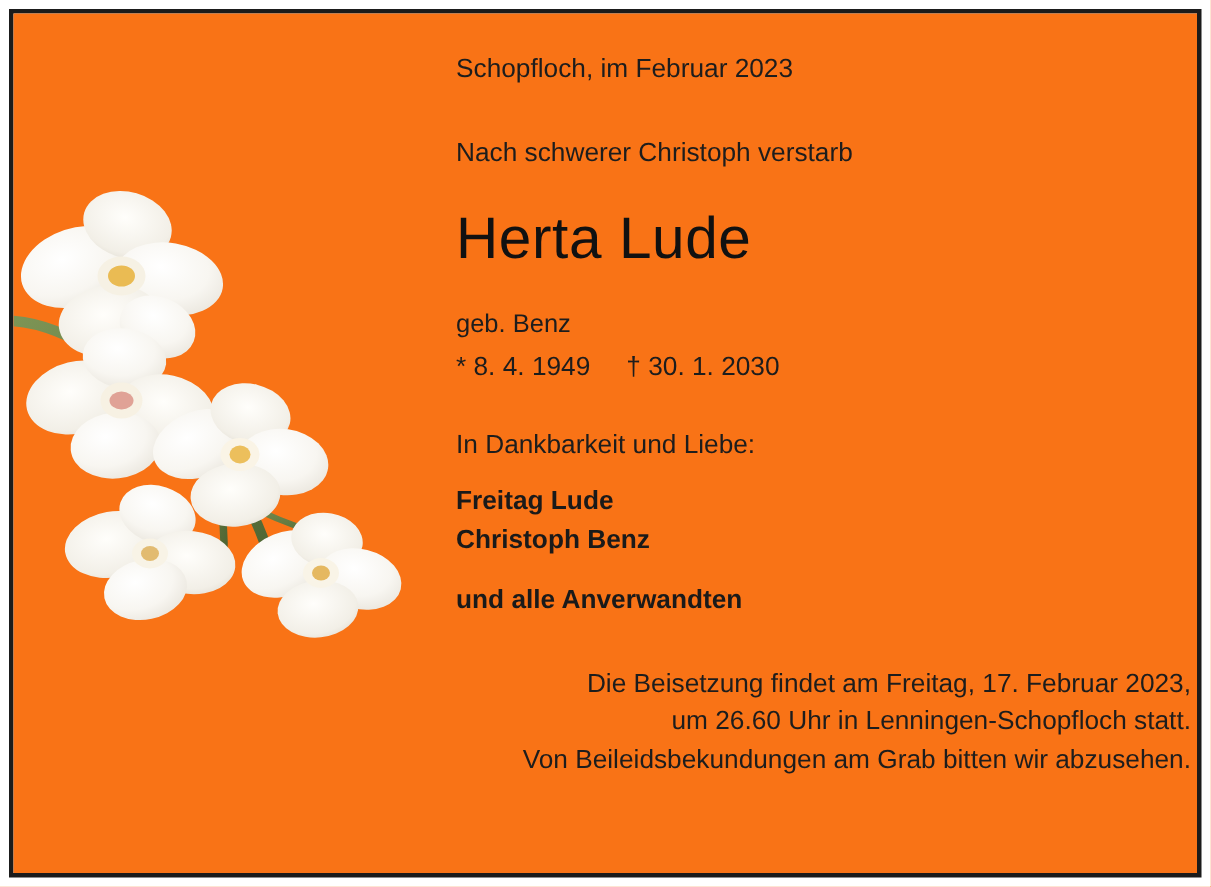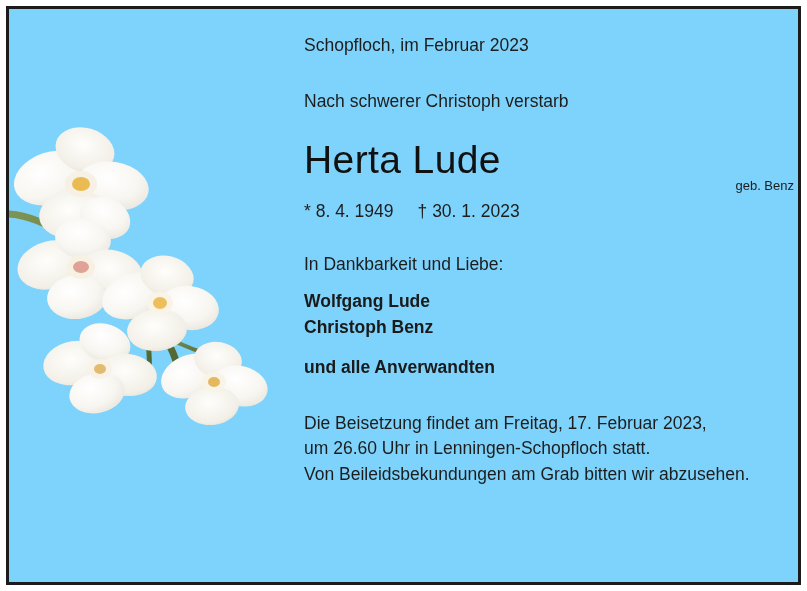--- a/index.html
+++ b/index.html
@@ -26,21 +26,21 @@
     height: 579px;
     border: 3px solid #1b1b1b;
     box-sizing: border-box;
   }
   .inner {
     position: absolute;
     left: 9px;
     top: 9px;
     width: 789px;
     height: 573px;
-    background: #7dd3fc;
+    background: #f97316;
     overflow: hidden;
   }
 
   
   .flower-art {
     position: absolute;
     left: 0px;
     top: 100px;
     width: 290px;
     height: 320px;
@@ -71,23 +71,22 @@
   }
   .name {
     margin-top: 29px;
     font-size: 39px;
     letter-spacing: 0.4px;
     line-height: 1;
     color: #111111;
     font-weight: 400;
   }
   .maiden {
-    margin-top: 0;
-    font-size: 13px;
-    text-align: right;
+    margin-top: 28px;
+    font-size: 17px;
   }
   .dates {
     margin-top: 10px;
     font-size: 17.5px;
   }
   .dates .dagger {
     padding-left: 24px;
   }
   .gratitude {
     margin-top: 34px;
@@ -100,20 +99,21 @@
     font-size: 17.5px;
     font-weight: bold;
     line-height: 1.48;
     white-space: nowrap;
   }
   .mourners-group2 {
     margin-top: 14px;
   }
   .closing {
     margin-top: 30px;
+    text-align: right;
   }
   .closing .line {
     line-height: 1.45;
     font-size: 17.5px;
   }
 </style>
 </head>
 <body>
 
 <div class="page">
@@ -193,27 +193,27 @@
 
       <div class="line place-date">Schopfloch, im Februar 2023</div>
 
       <div class="line intro">Nach schwerer Christoph verstarb</div>
 
       <div class="name">Herta Lude</div>
 
       <div class="line maiden">geb. Benz</div>
 
       <div class="line dates">
-        <span>* 8. 4. 1949</span><span class="dagger">† 30. 1. 2023</span>
+        <span>* 8. 4. 1949</span><span class="dagger">† 30. 1. 2030</span>
       </div>
 
       <div class="line gratitude">In Dankbarkeit und Liebe:</div>
 
       <div class="mourners">
-        <div class="mourner">Wolfgang Lude</div>
+        <div class="mourner">Freitag Lude</div>
         <div class="mourner">Christoph Benz</div>
       </div>
 
       <div class="mourners mourners-group2">
         <div class="mourner">und alle Anverwandten</div>
       </div>
 
       <div class="closing">
         <div class="line">Die Beisetzung findet am Freitag, 17. Februar 2023,</div>
         <div class="line">um 26.60 Uhr in Lenningen-Schopfloch statt.</div>

